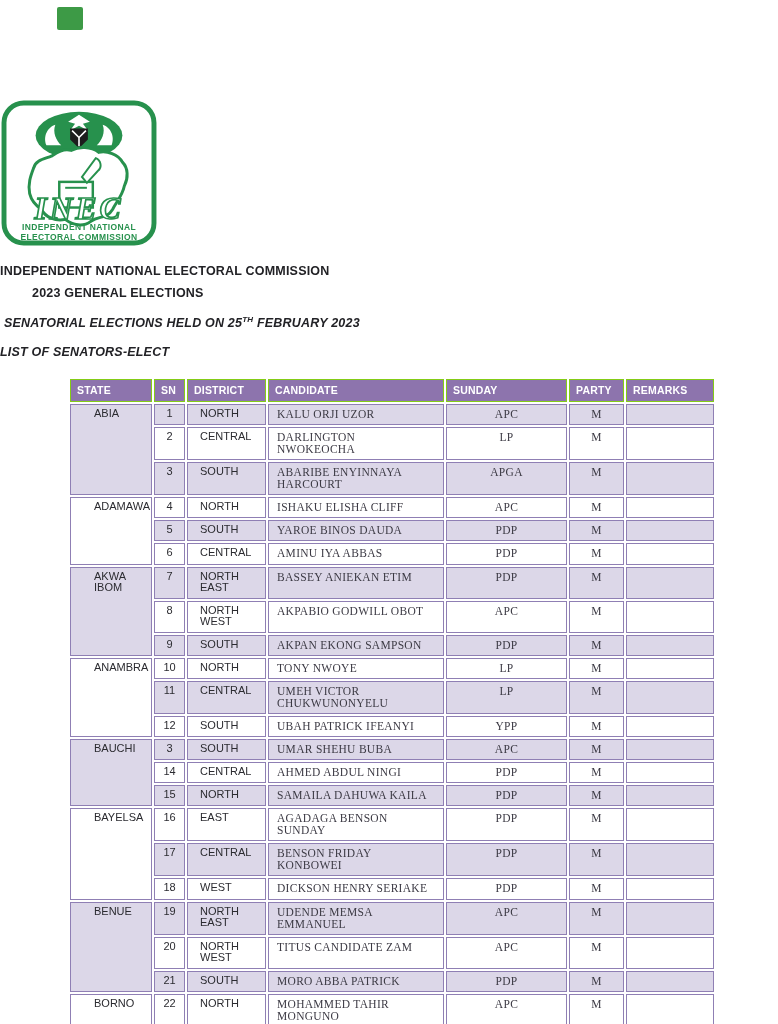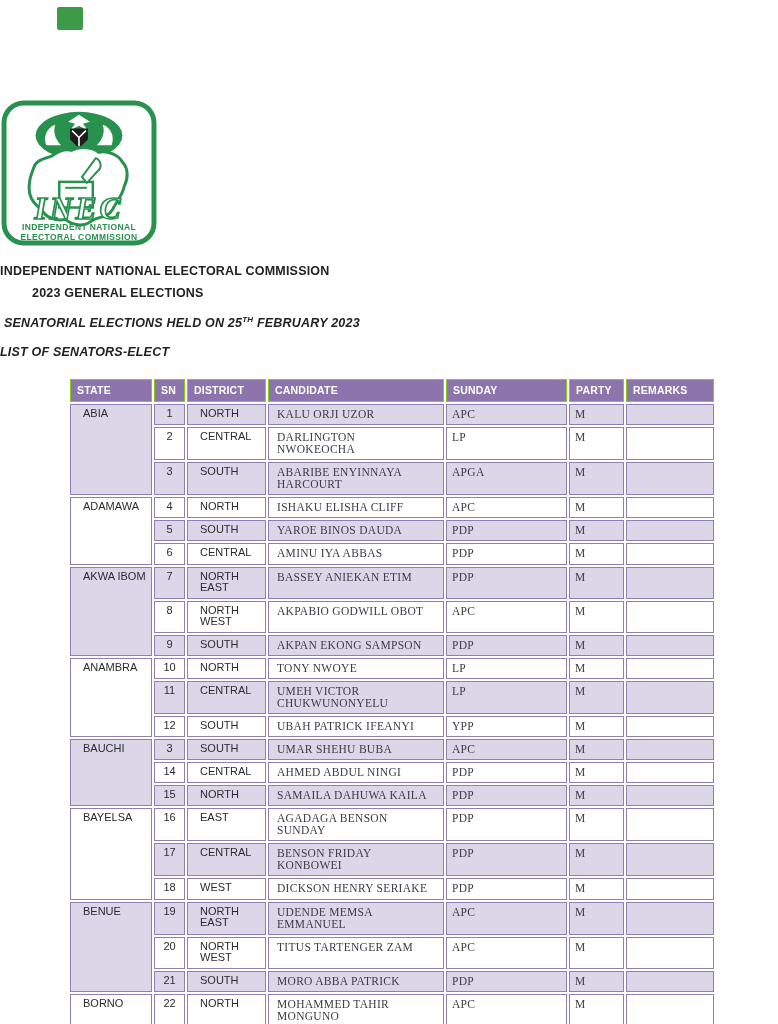--- a/index.html
+++ b/index.html
@@ -26,28 +26,28 @@
   th{
     background:#8d74ad;color:#ffffff;font-size:10.5px;font-weight:bold;
     text-align:left;padding:4px 6px 5px 6px;border:1px solid #84cc16;letter-spacing:.2px;
     font-family:"Liberation Sans",sans-serif;
   }
   td{
     border:1px solid #8f7fb4;background:#ffffff;vertical-align:top;
     font-size:11px;line-height:1.05;color:#2b2b30;padding:3px 5px 4px 5px;
   }
   td.shaded{background:#dcd7e8;}
-  .c-state{padding-left:12px;}
+  .c-state{padding-left:23px;}
   .c-sn{text-align:center;}
   .c-district{white-space:pre-line;padding-left:12px;}
   .c-cand,.c-gender,.c-party{
     font-family:"Liberation Serif",serif;font-size:11.5px;color:#3c3a44;letter-spacing:.3px;
   }
   .c-cand{white-space:pre-line;padding-left:8px;}
-  .c-gender,.c-party{text-align:left;}
+  .c-gender,.c-party{text-align:center;}
 </style>
 </head>
 <body>
 
 <div class="corner-marker"></div>
 
 <div class="logo-wrap">
   <svg width="158" height="148" viewBox="0 0 160 150">
     <rect x="4" y="4" width="152" height="142" rx="20" fill="#ffffff" stroke="#27914d" stroke-width="5"></rect>
     <g>
@@ -263,21 +263,21 @@
           <td class="c-cand shaded">UDENDE MEMSA
 EMMANUEL</td>
           <td class="c-gender shaded">APC</td>
           <td class="c-party shaded">M</td>
           <td class="c-remarks shaded"></td>
         </tr>
         <tr>
           <td class="c-sn">20</td>
           <td class="c-district">NORTH
 WEST</td>
-          <td class="c-cand">TITUS TARTENGER ZAM</td>
+          <td class="c-cand">TITUS CANDIDATE ZAM</td>
           <td class="c-gender">APC</td>
           <td class="c-party">M</td>
           <td class="c-remarks"></td>
         </tr>
         <tr>
           <td class="c-sn shaded">21</td>
           <td class="c-district shaded">SOUTH</td>
           <td class="c-cand shaded">MORO ABBA PATRICK</td>
           <td class="c-gender shaded">PDP</td>
           <td class="c-party shaded">M</td>

